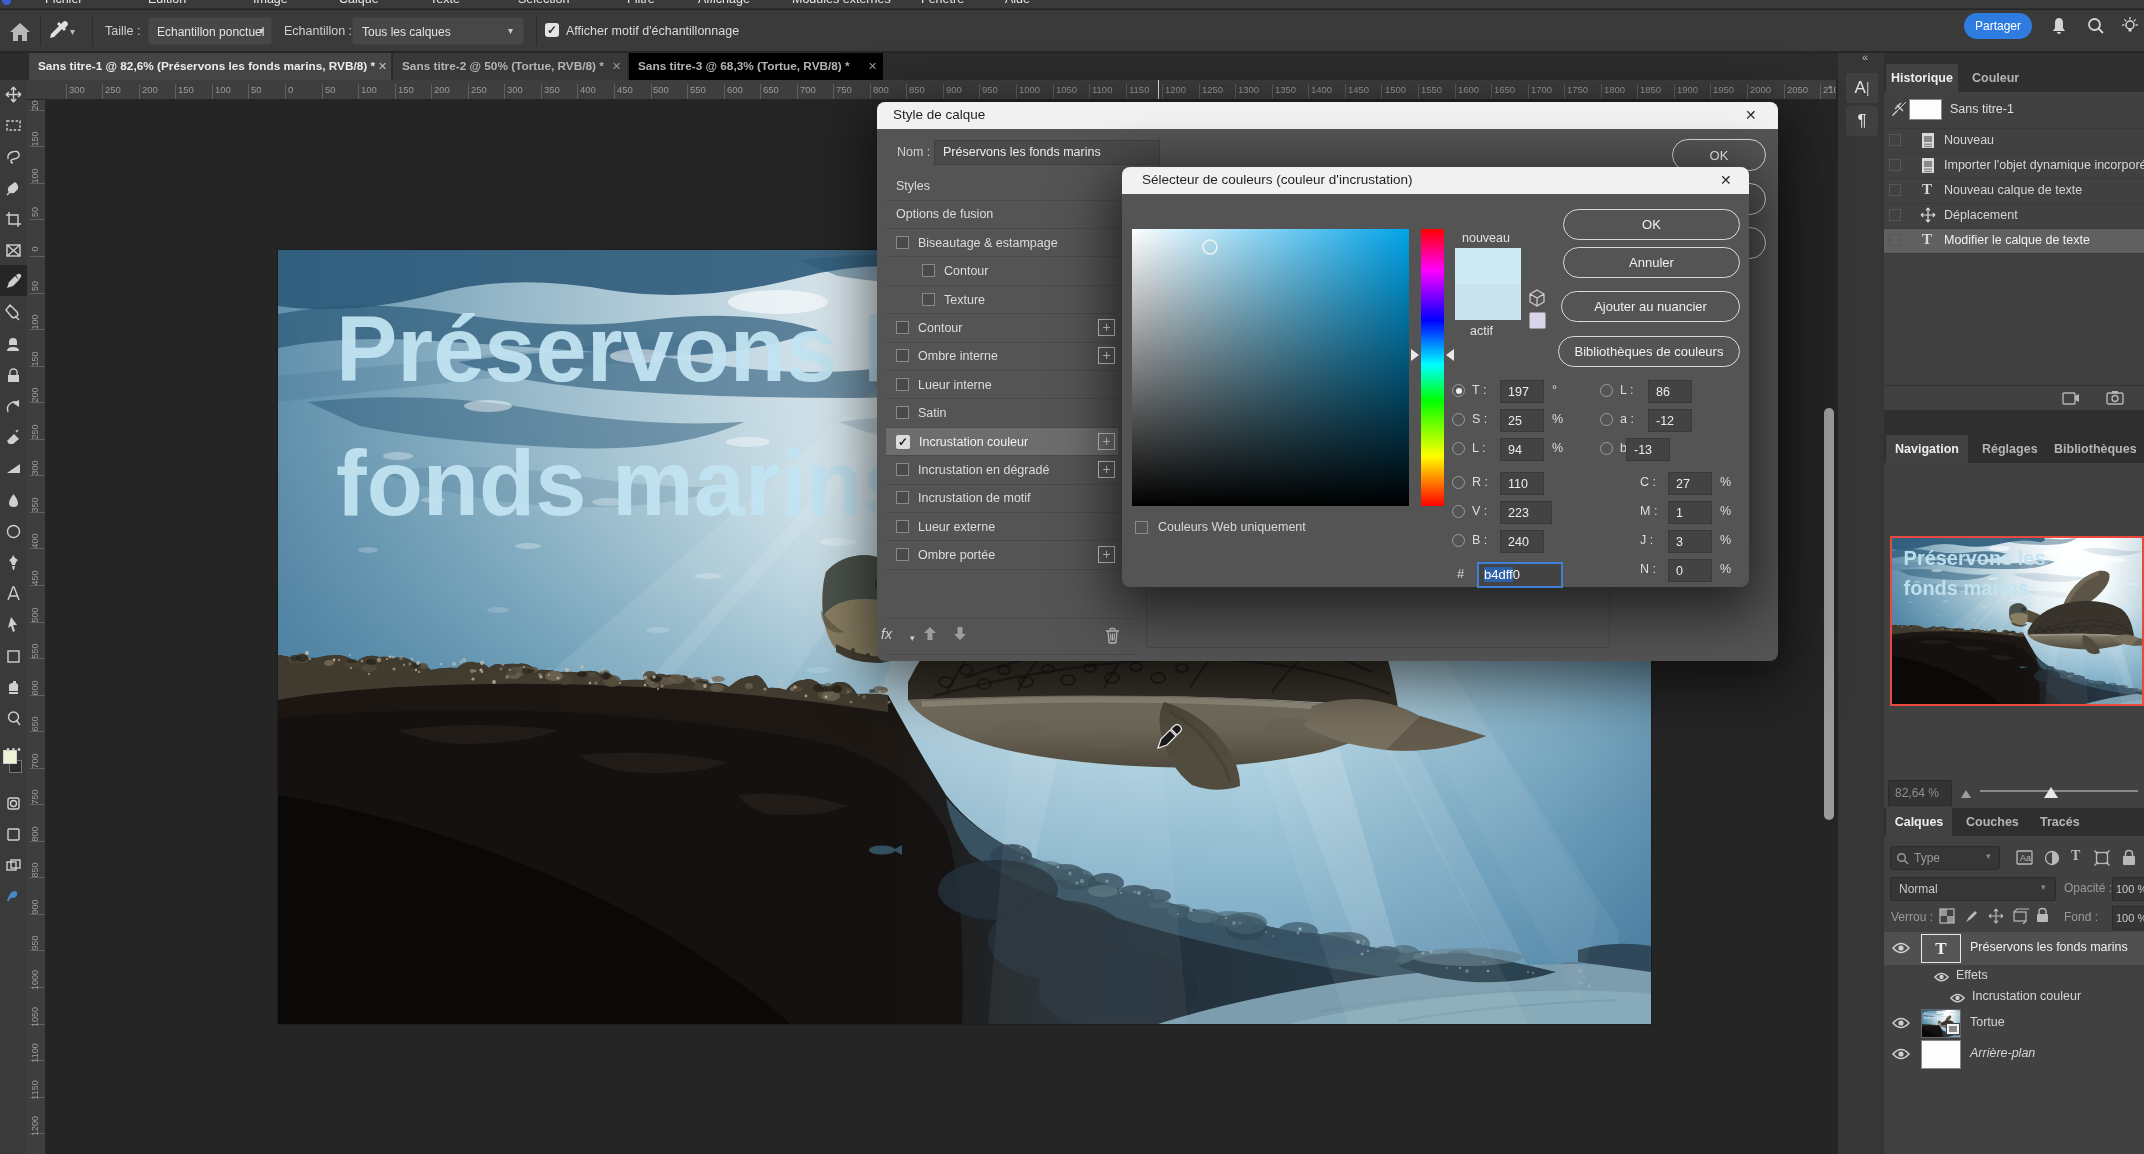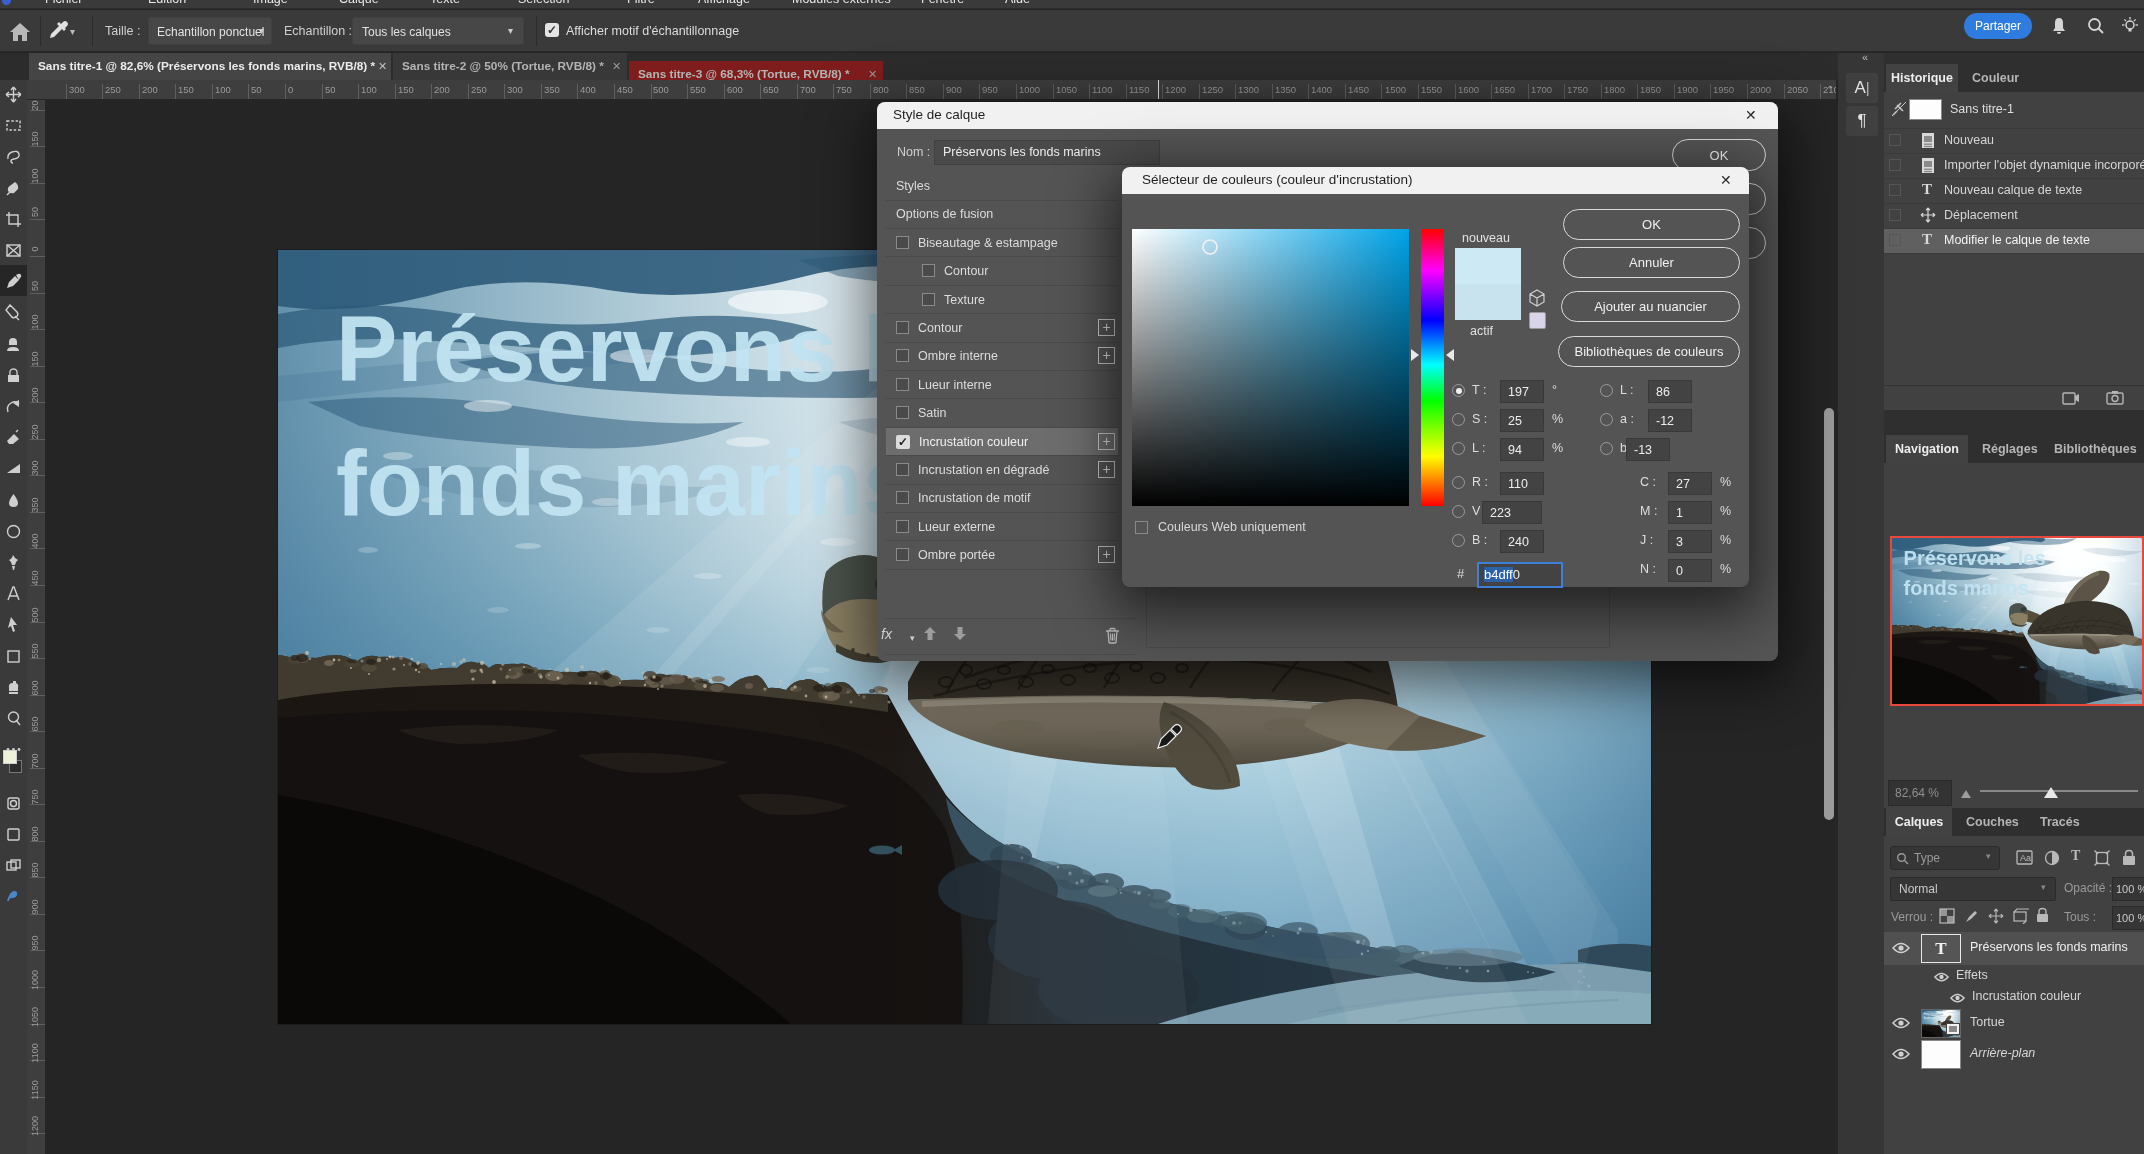--- a/index.html
+++ b/index.html
@@ -493,21 +493,21 @@
 </div>
 <div class="abs" style="left:0;top:53px;width:1838px;height:27px;background:#2c2c2c">
 <div class="abs" style="left:29px;top:0;width:362px;height:27px;background:#454545">
       <span class="txt" style="left:9px;top:6px;color:#ececec;font-size:11.8px;font-weight:700">Sans titre-1 @ 82,6% (Préservons les fonds marins, RVB/8) *</span>
       <span class="txt" style="left:349px;top:7px;color:#c0c0c0;font-size:11px">✕</span>
     </div>
 <div class="abs" style="left:393px;top:0;width:234px;height:27px;background:#383838">
       <span class="txt" style="left:9px;top:6px;color:#b4b4b4;font-size:11.8px;font-weight:700">Sans titre-2 @ 50% (Tortue, RVB/8) *</span>
       <span class="txt" style="left:219px;top:7px;color:#9a9a9a;font-size:11px">✕</span>
     </div>
-<div class="abs" style="left:629px;top:8px;width:254px;height:27px;background:#7f1d1d">
+<div class="abs" style="left:629px;top:0;width:254px;height:27px;background:#000000">
       <span class="txt" style="left:9px;top:6px;color:#b4b4b4;font-size:11.8px;font-weight:700">Sans titre-3 @ 68,3% (Tortue, RVB/8) *</span>
       <span class="txt" style="left:239px;top:7px;color:#9a9a9a;font-size:11px">✕</span>
     </div>
 </div>
 <div class="abs" style="left:27px;top:80px;width:1809px;height:20px;background:#3e3e3e;border-bottom:1px solid #262626;overflow:hidden">
 <div class="abs" style="left:39px;top:4px;width:1px;height:16px;background:#606060"></div>
 <span class="txt" style="left:42px;top:4px;color:#9b9b9b;font-size:9.5px">300</span>
 <div class="abs" style="left:75px;top:4px;width:1px;height:16px;background:#606060"></div>
 <span class="txt" style="left:78px;top:4px;color:#9b9b9b;font-size:9.5px">250</span>
 <div class="abs" style="left:112px;top:4px;width:1px;height:16px;background:#606060"></div>
@@ -960,21 +960,21 @@
         <path d="M8.5,1 L8.5,16 M1,8.5 L16,8.5 M8.5,1 L6.5,3.5 M8.5,1 L10.5,3.5 M8.5,16 L6.5,13.5 M8.5,16 L10.5,13.5 M1,8.5 L3.5,6.5 M1,8.5 L3.5,10.5 M16,8.5 L13.5,6.5 M16,8.5 L13.5,10.5" stroke="#b9b9b9" stroke-width="1.2" fill="none"></path>
       </svg>
 <svg class="abs" style="left:128px;top:67px" width="17" height="16" viewBox="0 0 17 16">
         <rect x="2" y="4" width="12" height="9" fill="none" stroke="#b9b9b9" stroke-width="1.2"></rect>
         <path d="M2,4 L5,1 L17,1 M14,13 L11,16" stroke="#b9b9b9" stroke-width="1.2" fill="none"></path>
       </svg>
 <svg class="abs" style="left:152px;top:66px" width="13" height="16" viewBox="0 0 13 16">
         <rect x="1" y="7" width="11" height="8" rx="1" fill="#b9b9b9"></rect>
         <path d="M3,7 V4.5 Q3,1.5 6.5,1.5 Q10,1.5 10,4.5 V7" fill="none" stroke="#b9b9b9" stroke-width="1.4"></path>
       </svg>
-<span class="txt" style="left:180px;top:69px;color:#9a9a9a;font-size:12px">Tous :</span>
+<span class="txt" style="left:180px;top:69px;color:#9a9a9a;font-size:12px">Fond :</span>
 <div class="abs" style="left:228px;top:65px;width:38px;height:24px;background:#363636;border:1px solid #2b2b2b;color:#c9c9c9;font-size:11px;line-height:22px;padding-left:3px">100 %</div>
 <div class="abs" style="left:0;top:91px;width:260px;height:33px;background:#505050"></div>
 <svg class="abs" style="left:8px;top:101px" width="18" height="12" viewBox="0 0 18 12">
         <path d="M1,6 Q9,-3 17,6 Q9,15 1,6 Z" fill="none" stroke="#cfcfcf" stroke-width="1.5"></path>
         <circle cx="9" cy="6" r="2.6" fill="#cfcfcf"></circle>
       </svg>
 <div class="abs" style="left:37px;top:93px;width:40px;height:29px;background:#555;border:1px solid #e8e8e8;color:#f2f2f2;font-size:17px;font-weight:700;text-align:center;line-height:28px;font-family:'Liberation Serif',serif">T</div>
 <span class="txt" style="left:86px;top:99px;color:#efefef;font-size:12.5px">Préservons les fonds marins</span>
 <svg class="abs" style="left:50px;top:131px" width="15" height="10" viewBox="0 0 18 12">
         <path d="M1,6 Q9,-3 17,6 Q9,15 1,6 Z" fill="none" stroke="#cfcfcf" stroke-width="1.5"></path>
@@ -1139,21 +1139,21 @@
 <span class="txt" style="left:430px;top:245px;color:#dedede;font-size:12.5px">%</span>
 <div class="radio" style="left:330px;top:275px"></div>
 <span class="txt" style="left:350px;top:274px;color:#dedede;font-size:12.5px">L :</span>
 <div class="ibox" style="left:378px;top:271px;width:44px;height:23px">94</div>
 <span class="txt" style="left:430px;top:274px;color:#dedede;font-size:12.5px">%</span>
 <div class="radio" style="left:330px;top:309px"></div>
 <span class="txt" style="left:350px;top:308px;color:#dedede;font-size:12.5px">R :</span>
 <div class="ibox" style="left:378px;top:305px;width:44px;height:23px">110</div>
 <div class="radio" style="left:330px;top:338px"></div>
 <span class="txt" style="left:350px;top:337px;color:#dedede;font-size:12.5px">V :</span>
-<div class="ibox" style="left:360px;top:334px;width:60px;height:23px">223</div>
+<div class="ibox" style="left:378px;top:334px;width:52px;height:23px">223</div>
 <div class="radio" style="left:330px;top:367px"></div>
 <span class="txt" style="left:350px;top:366px;color:#dedede;font-size:12.5px">B :</span>
 <div class="ibox" style="left:378px;top:363px;width:44px;height:23px">240</div>
 <div class="radio" style="left:478px;top:217px"></div>
 <span class="txt" style="left:498px;top:216px;color:#dedede;font-size:12.5px">L :</span>
 <div class="ibox" style="left:526px;top:213px;width:44px;height:23px">86</div>
 <div class="radio" style="left:478px;top:246px"></div>
 <span class="txt" style="left:498px;top:245px;color:#dedede;font-size:12.5px">a :</span>
 <div class="ibox" style="left:526px;top:242px;width:44px;height:23px">-12</div>
 <div class="radio" style="left:478px;top:275px"></div>

